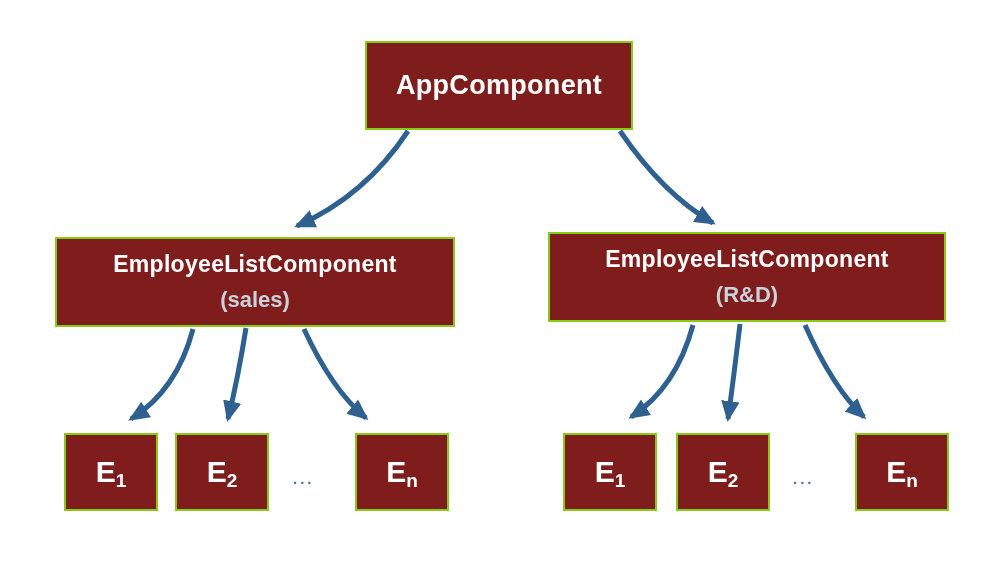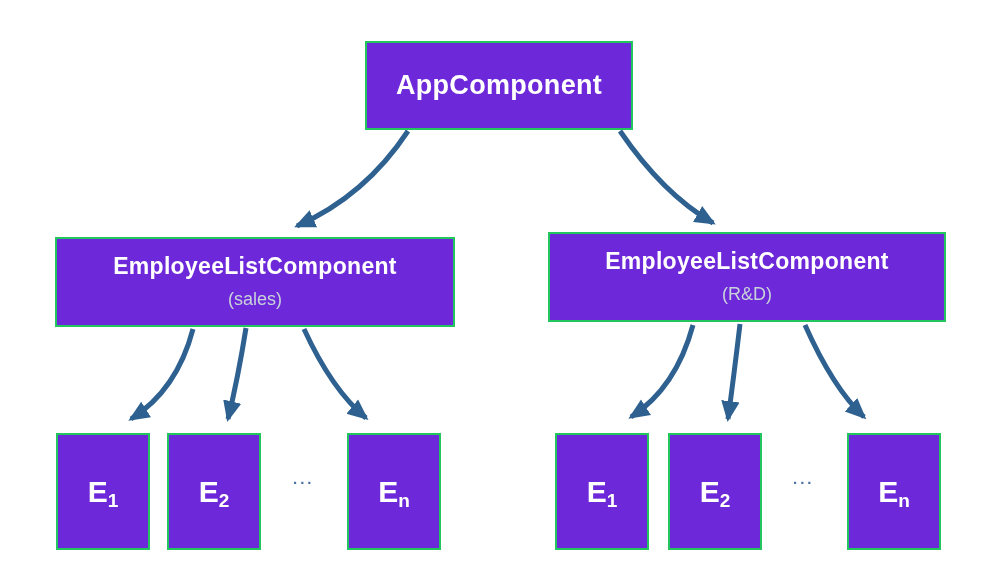--- a/index.html
+++ b/index.html
@@ -22,40 +22,40 @@
     height: 567px;
     pointer-events: none;
   }
   .arrows path {
     fill: none;
     stroke: #2e6190;
     stroke-width: 5;
   }
   .node {
     position: absolute;
-    background: #6d28d9;
-    border: 2px solid #22c55e;
+    background: #7f1d1d;
+    border: 2px solid #84cc16;
     box-sizing: border-box;
     display: flex;
     flex-direction: column;
     align-items: center;
     justify-content: center;
     color: #ffffff;
     text-align: center;
   }
   .node .title {
     font-weight: bold;
     font-size: 23px;
     letter-spacing: 0.3px;
     line-height: 1.1;
   }
   .node.root .title { font-size: 27px; }
   .node .subtitle {
-    font-weight: normal;
-    font-size: 18px;
+    font-weight: bold;
+    font-size: 22px;
     color: #c9d2da;
     line-height: 1.1;
     margin-top: 10px;
   }
   .node.leaf .leaf-label {
     font-weight: bold;
     font-size: 30px;
   }
   .node.leaf sub {
     font-size: 19px;
@@ -66,21 +66,21 @@
     position: absolute;
     color: #4a72a2;
     font-weight: bold;
     font-size: 15px;
     letter-spacing: 3px;
   }
   
   .node.root  { left: 365px; top: 41px;  width: 268px; height: 89px; }
   .node.g-sales { left: 55px;  top: 237px; width: 400px; height: 90px; }
   .node.g-rnd   { left: 548px; top: 232px; width: 398px; height: 90px; }
-  .leaf { width: 94px; height: 117px; top: 433px; }
+  .leaf { width: 94px; height: 78px; top: 433px; margin-left: 8px; }
   .leaf.s1 { left: 56px; }
   .leaf.s2 { left: 167px; }
   .leaf.sn { left: 347px; }
   .leaf.r1 { left: 555px; }
   .leaf.r2 { left: 668px; }
   .leaf.rn { left: 847px; }
   .ellipsis.left  { left: 293px; top: 470px; }
   .ellipsis.right { left: 793px; top: 470px; }
 </style>
 </head>

